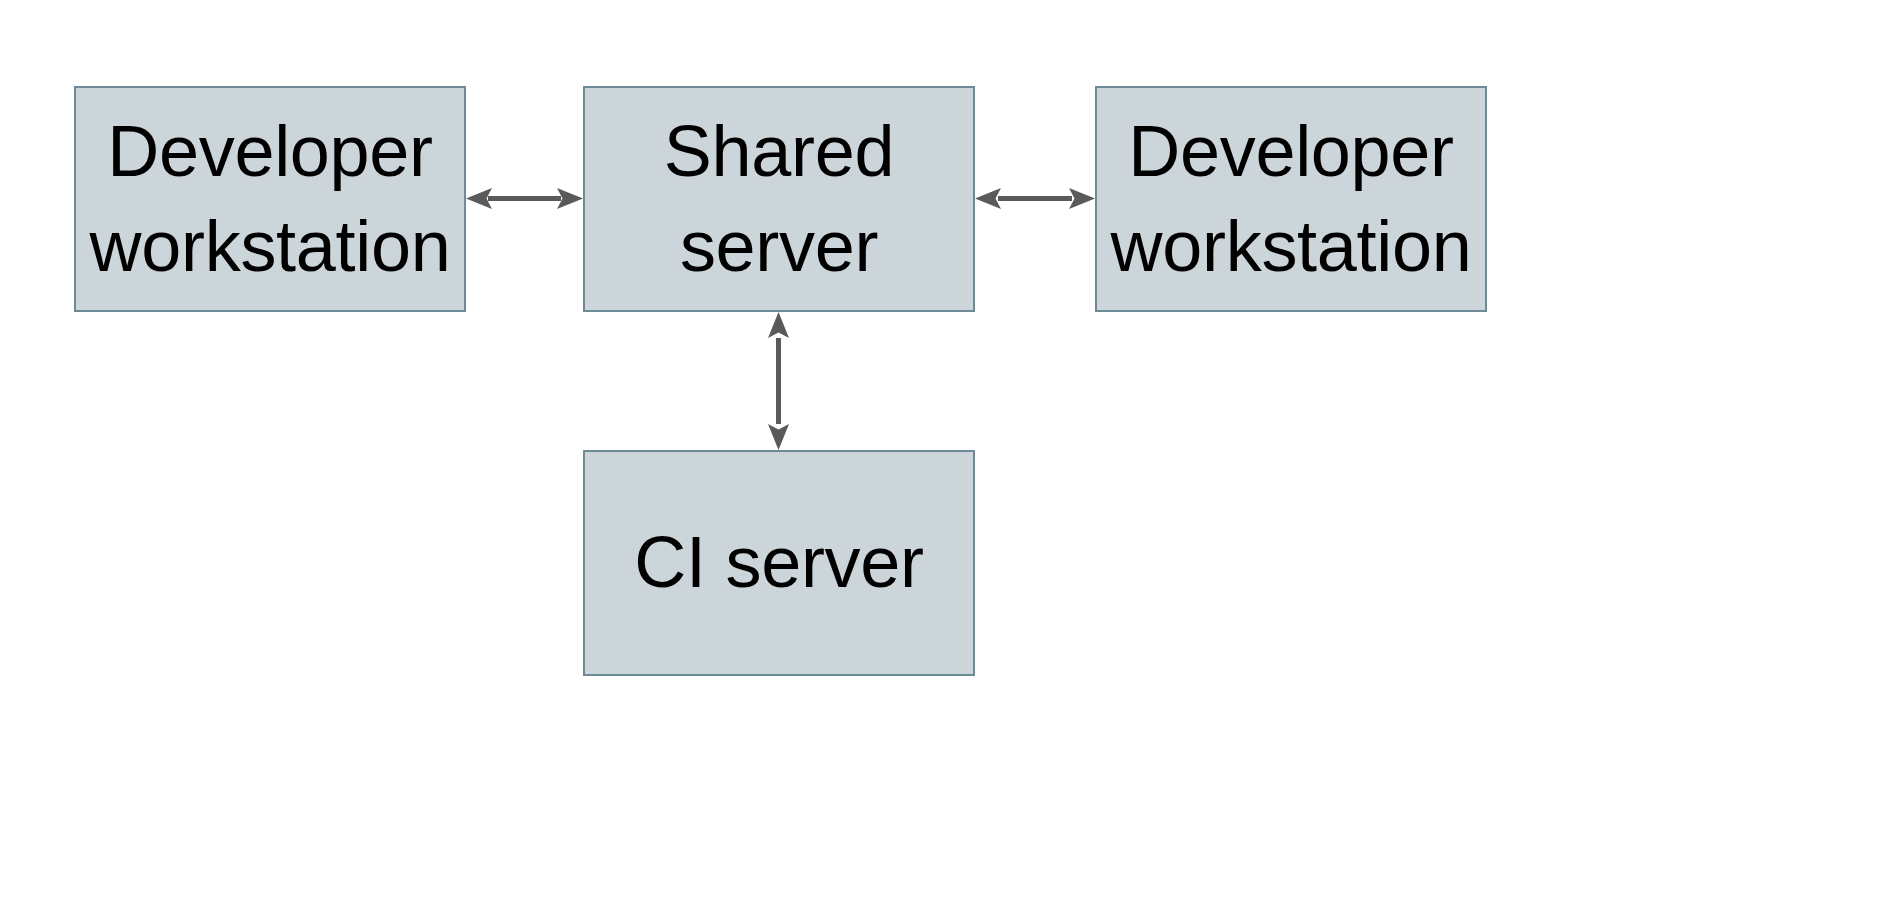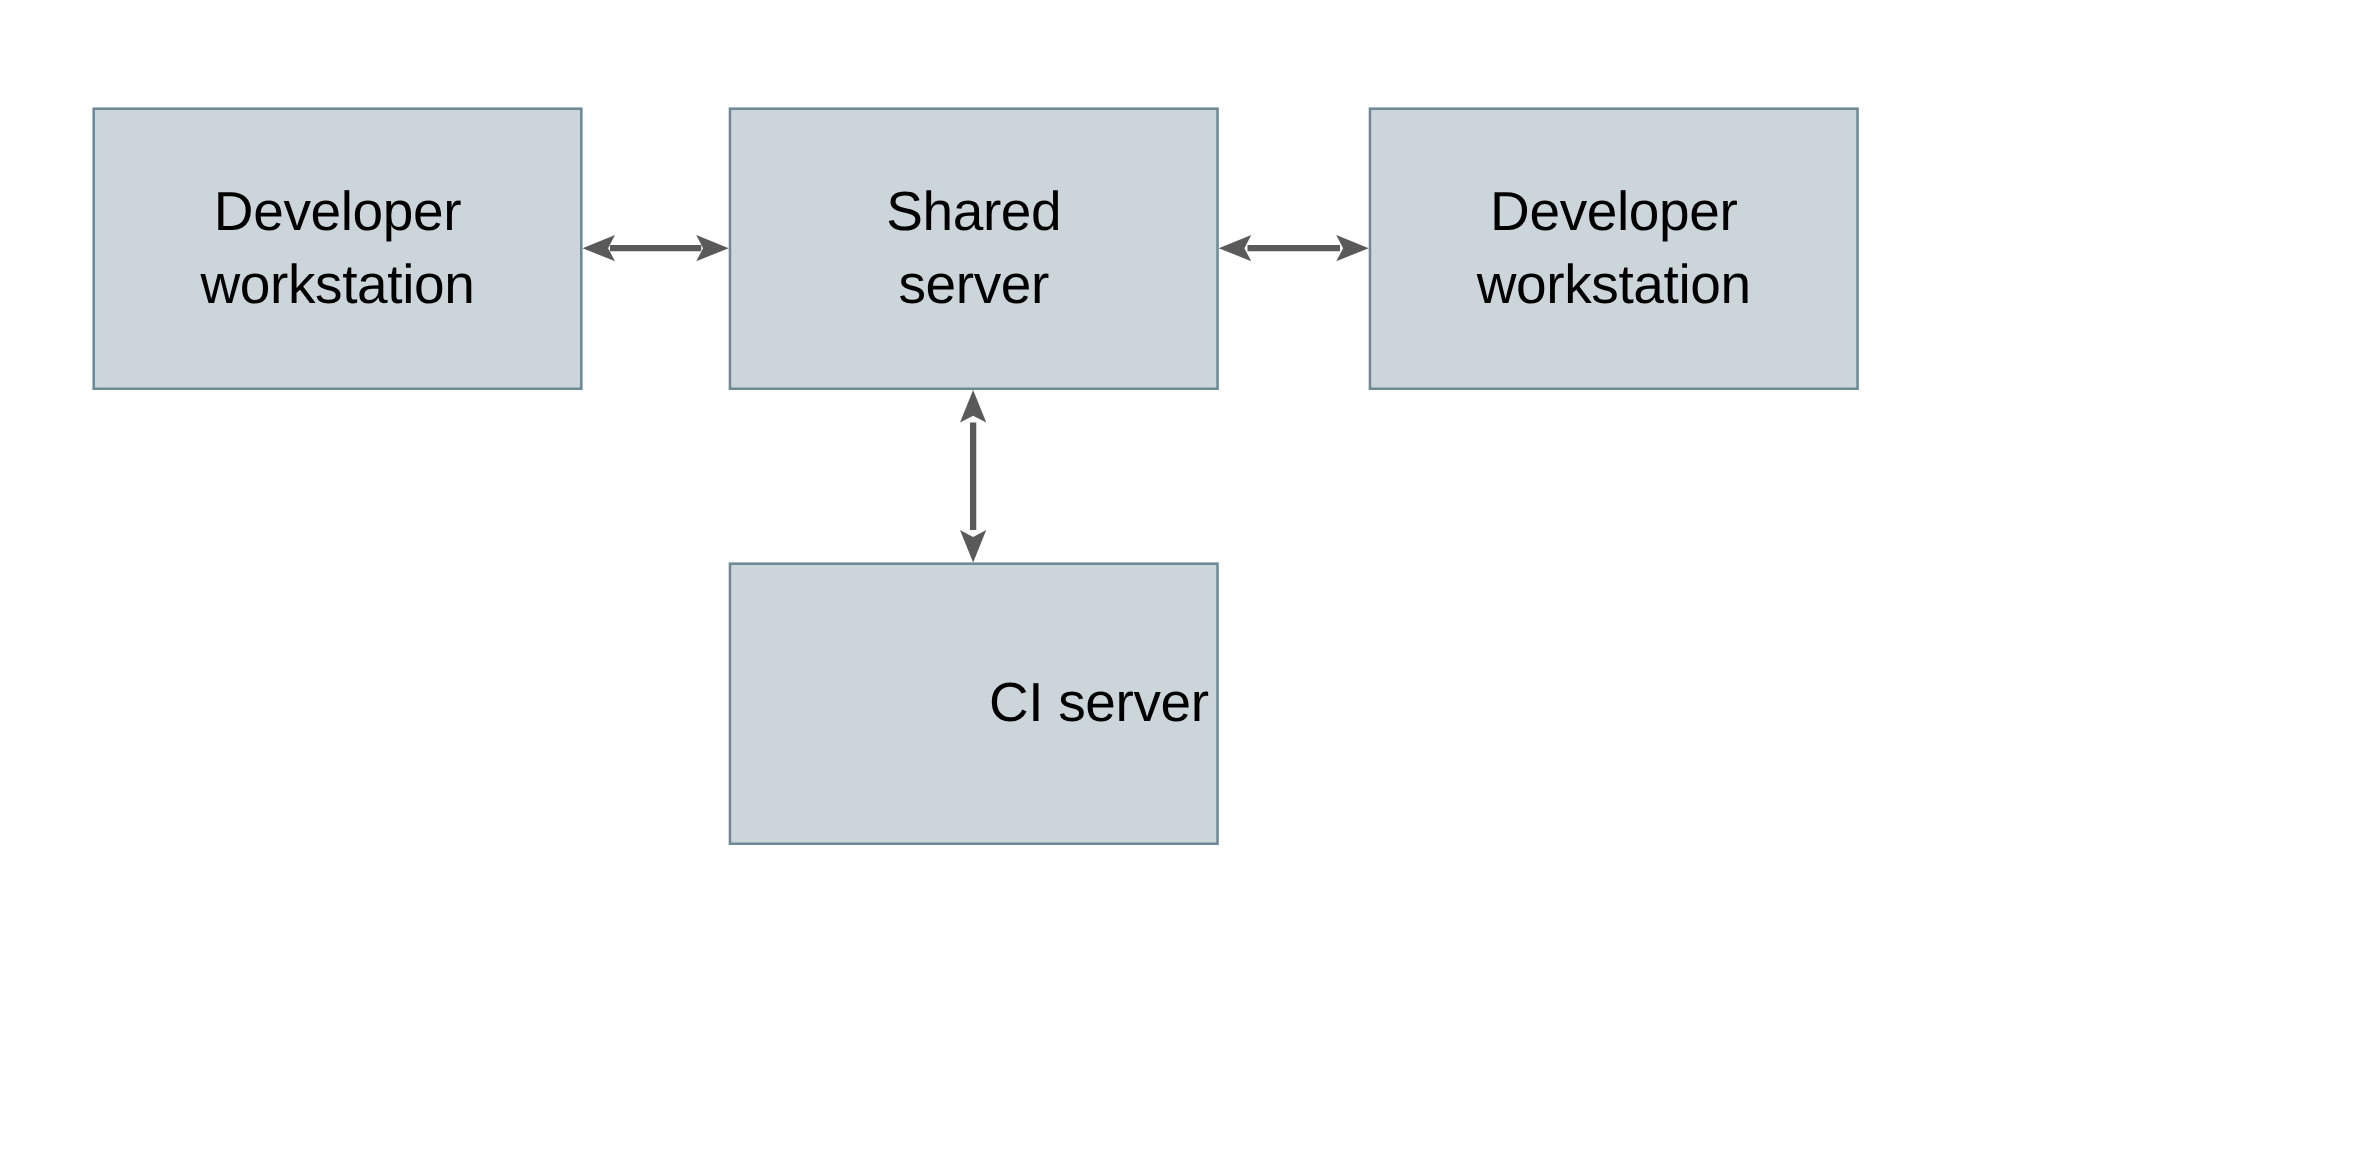--- a/index.html
+++ b/index.html
@@ -25,32 +25,32 @@
     box-sizing: border-box;
     background: #ccd6da;
     border: 2px solid #6d8a96;
     display: flex;
     align-items: center;
     justify-content: center;
     text-align: center;
   }
   .node-label {
     font-family: "Liberation Sans", sans-serif;
-    font-size: 44px;
+    font-size: 72px;
     line-height: 1.32;
     color: #000000;
     font-weight: 400;
     letter-spacing: -0.3px;
     white-space: pre-line;
     padding: 0 6px;
   }
   #node-dev-left  { left: 74px;   top: 86px;  width: 392px; height: 226px; }
   #node-shared    { left: 583px;  top: 86px;  width: 392px; height: 226px; }
   #node-dev-right { left: 1095px; top: 86px;  width: 392px; height: 226px; }
-  #node-ci        { left: 583px;  top: 450px; width: 392px; height: 226px; justify-content: flex-end; }
+  #node-ci        { left: 583px;  top: 450px; width: 392px; height: 226px; }
 
   .connector { position: absolute; overflow: visible; }
   #conn-left-shared  { left: 466px; top: 175px; width: 117px; height: 48px; }
   #conn-shared-right { left: 975px; top: 175px; width: 120px; height: 48px; }
   #conn-shared-ci    { left: 755px; top: 312px; width: 48px; height: 138px; }
 </style>
 </head>
 <body>
 
 <div id="canvas">

